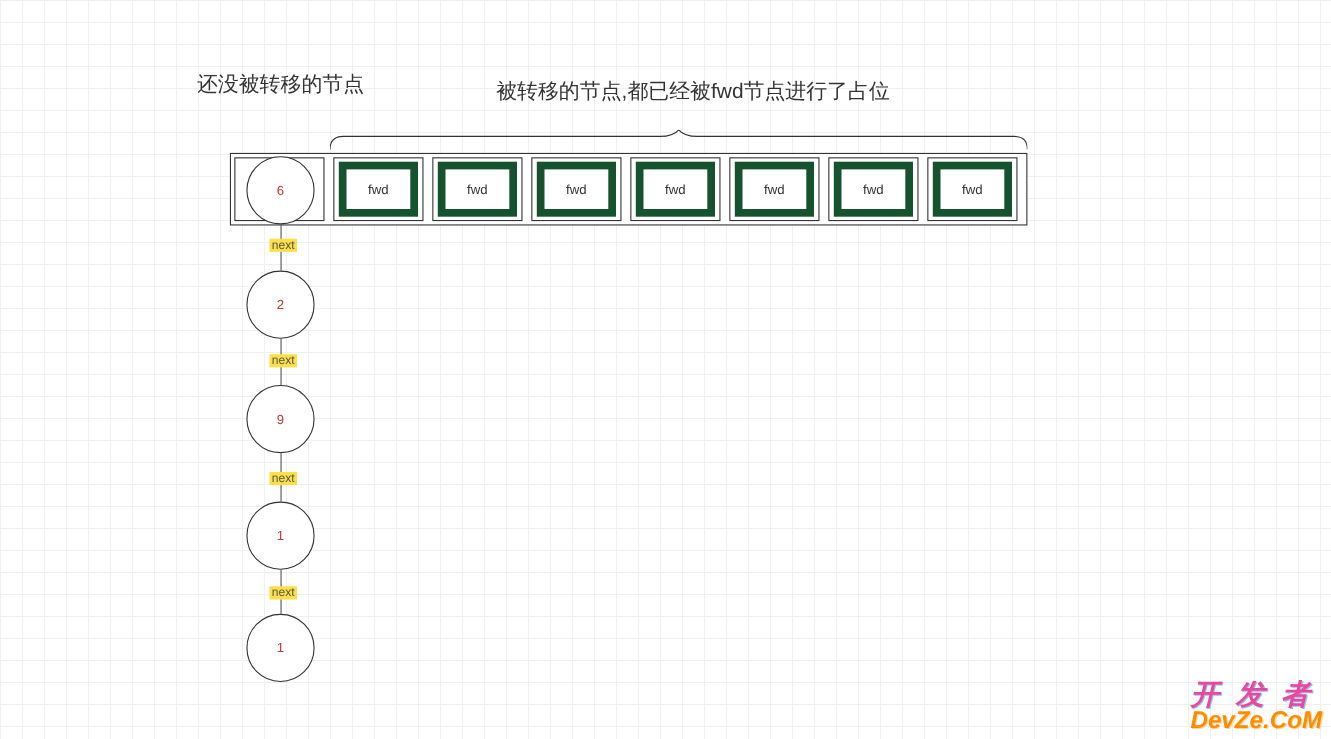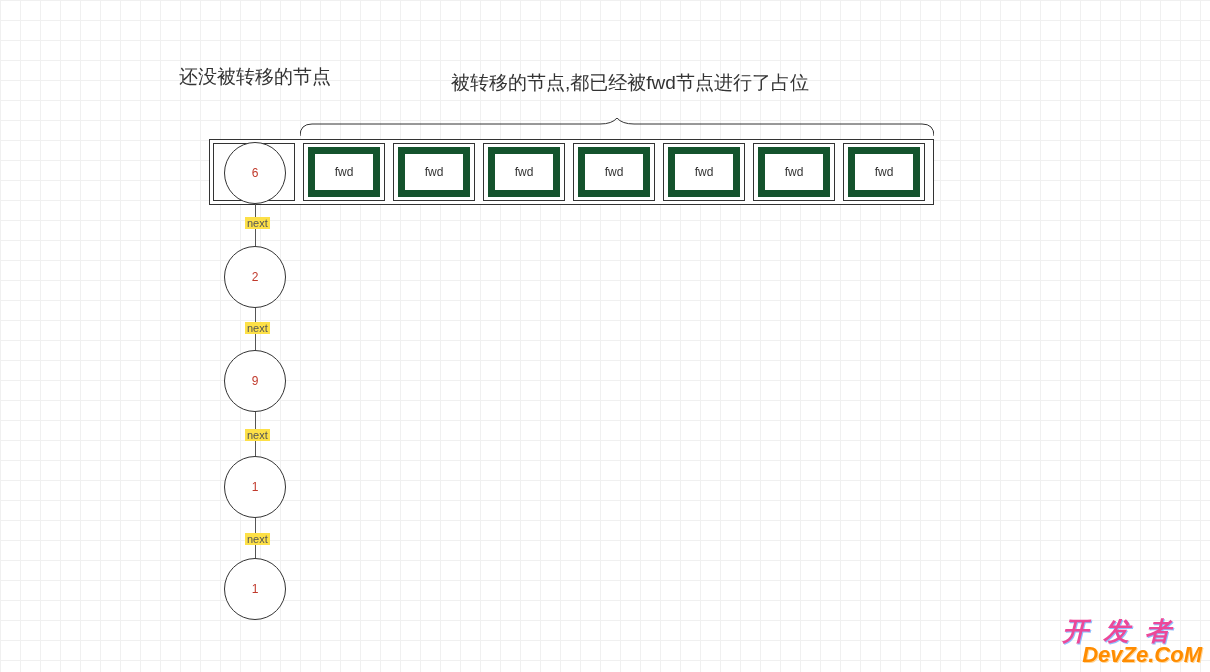--- a/index.html
+++ b/index.html
@@ -80,21 +80,20 @@
   .watermark .cn {
     color: #ec4899;
     font-size: 26px;
     text-shadow: 1px 1px 0 #8fc0ff;
   }
   .watermark .en {
     color: #ff8c00;
     font-size: 22px;
     letter-spacing: 0;
     text-shadow: 1px 1px 0 #ffd699;
-    margin-left: 20px;
   }
 </style>
 </head>
 <body>
 
 <div class="top-caption" style="left:175px; top:64px; width:160px;">还没被转移的节点</div>
 
 <div class="top-caption" style="left:350px; top:70px; width:560px;">被转移的节点,都已经被fwd节点进行了占位</div>
 
 <svg class="brace" style="left:300px; top:118px;" width="634" height="20" viewBox="0 0 634 20">

